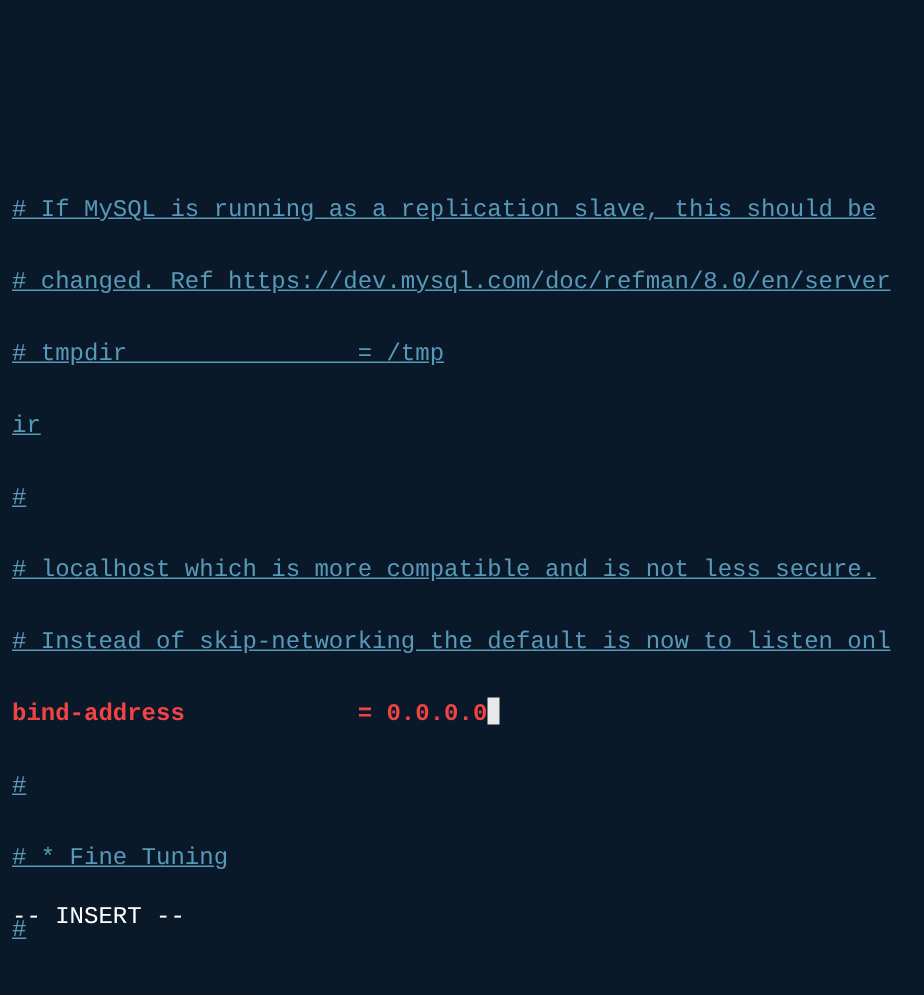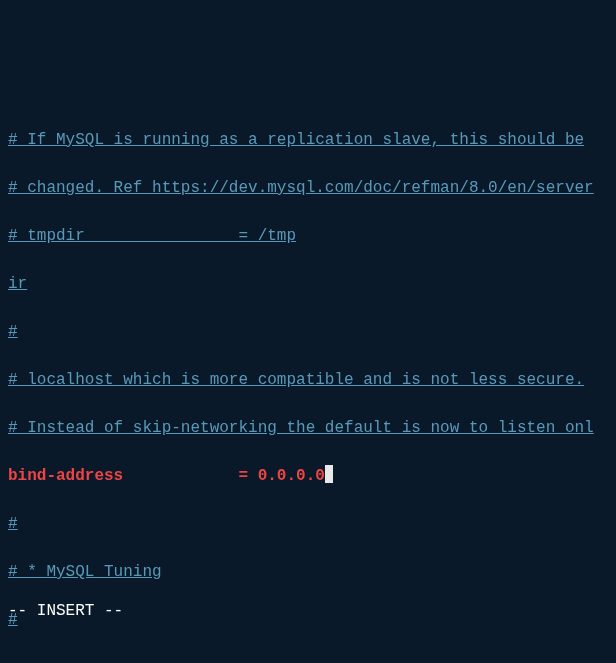--- a/index.html
+++ b/index.html
@@ -55,21 +55,21 @@
 <div>
 <div class="line comment"># If MySQL is running as a replication slave, this should be</div>
 <div class="line comment"># changed. Ref https://dev.mysql.com/doc/refman/8.0/en/server</div>
 <div class="line comment"># tmpdir                = /tmp</div>
 <div class="line comment">ir</div>
 <div class="line comment">#</div>
 <div class="line comment"># localhost which is more compatible and is not less secure.</div>
 <div class="line comment"># Instead of skip-networking the default is now to listen onl</div>
 <div class="line"><span class="active">bind-address            = 0.0.0.0</span><span class="cursor"></span></div>
 <div class="line comment">#</div>
-<div class="line comment"># * MySQL Tuning</div>
+<div class="line comment"># * Fine Tuning</div>
 <div class="line comment">#</div>
 
 
 
 
 
 
 
 
 

